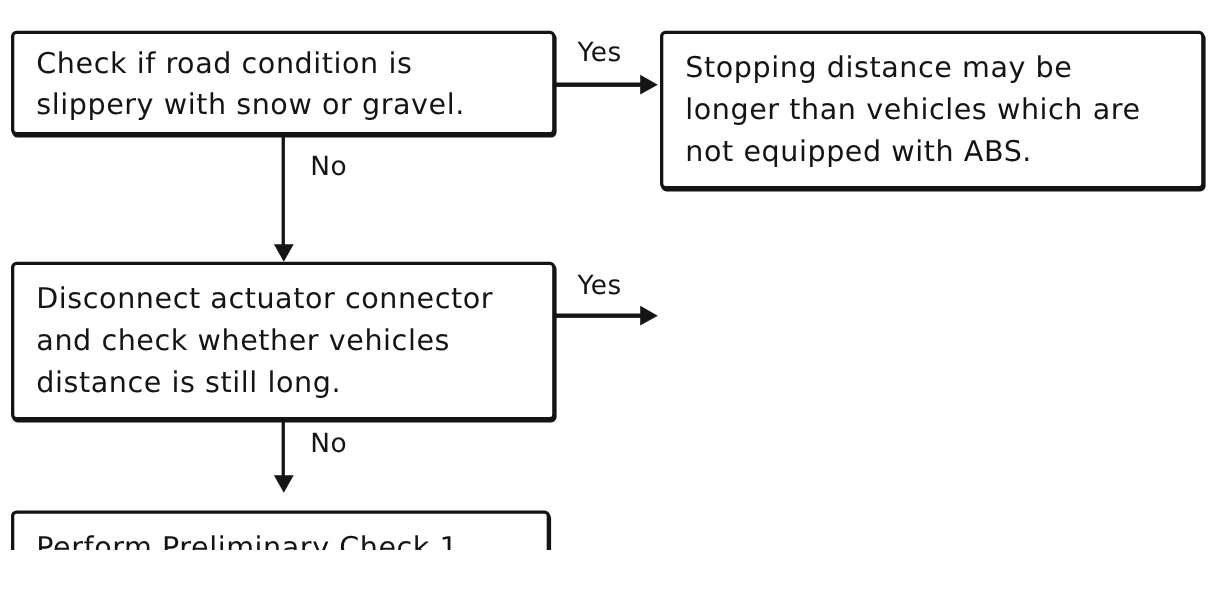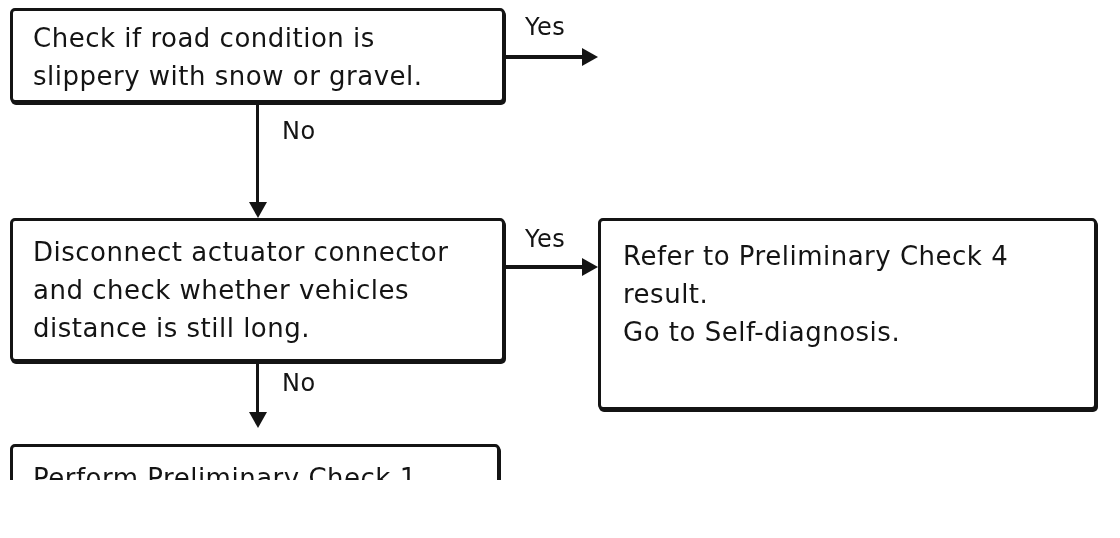--- a/index.html
+++ b/index.html
@@ -8,20 +8,21 @@
     background: #ffffff;
   }
   .canvas {
     position: relative;
     width: 1120px;
     height: 480px;
     background: #ffffff;
     font-family: "DejaVu Sans", "Liberation Sans", sans-serif;
     color: #141414;
     overflow: hidden;
+    margin-top: 20px;
   }
   .node {
     position: absolute;
     border: 3px solid #141414;
     border-radius: 5px;
     background: #ffffff;
     box-sizing: border-box;
     box-shadow: 1px 2px 0 #141414;
   }
   .node .node-text {
@@ -63,32 +64,32 @@
 </head>
 <body>
 
 <div class="canvas">
 
   <div class="node" style="left:10px; top:8px; width:495px; height:95px; padding:8px 10px 0 20px;">
     <span class="node-text">Check if road condition is
 slippery with snow or gravel.</span>
   </div>
 
+  <div class="node" style="left:600px; top:8px; width:495px; height:144px; padding:12px 10px 0 20px;">
+    <span class="node-text">Stopping distance may be
+longer than vehicles which are
+not equipped with ABS.</span>
+  </div>
 
   <div class="node" style="left:10px; top:218px; width:495px; height:144px; padding:12px 10px 0 20px;">
     <span class="node-text">Disconnect actuator connector
 and check whether vehicles
 distance is still long.</span>
   </div>
 
-  <div class="node" style="left:598px; top:218px; width:499px; height:192px; padding:16px 10px 0 22px;">
-    <span class="node-text">Refer to Preliminary Check 4
-result.
-Go to Self-diagnosis.</span>
-  </div>
 
   <div class="node" style="left:10px; top:444px; width:490px; height:99px; padding:12px 10px 0 20px;">
     <span class="node-text">Perform Preliminary Check 1
 and air bleeding.</span>
   </div>
 
   <div class="edge-line" style="left:505px; top:55px; width:78px; height:4px;"></div>
   <div class="arrowhead-right" style="left:582px; top:48px;"></div>
   <span class="edge-label" style="left:525px; top:12px;">Yes</span>
 

